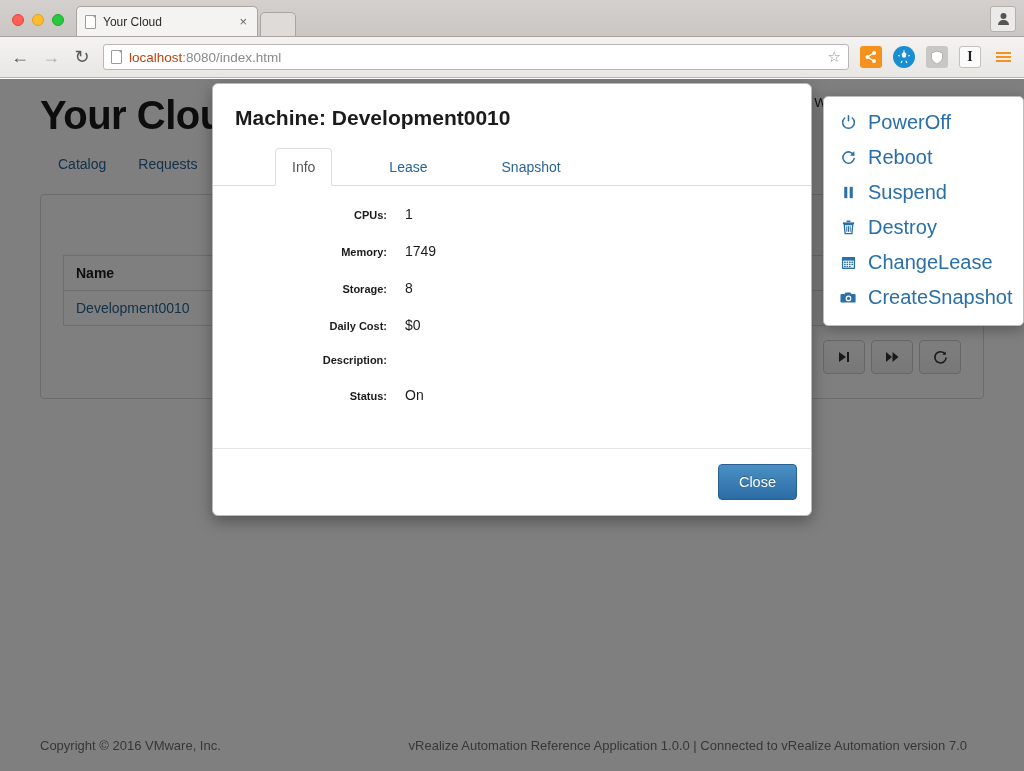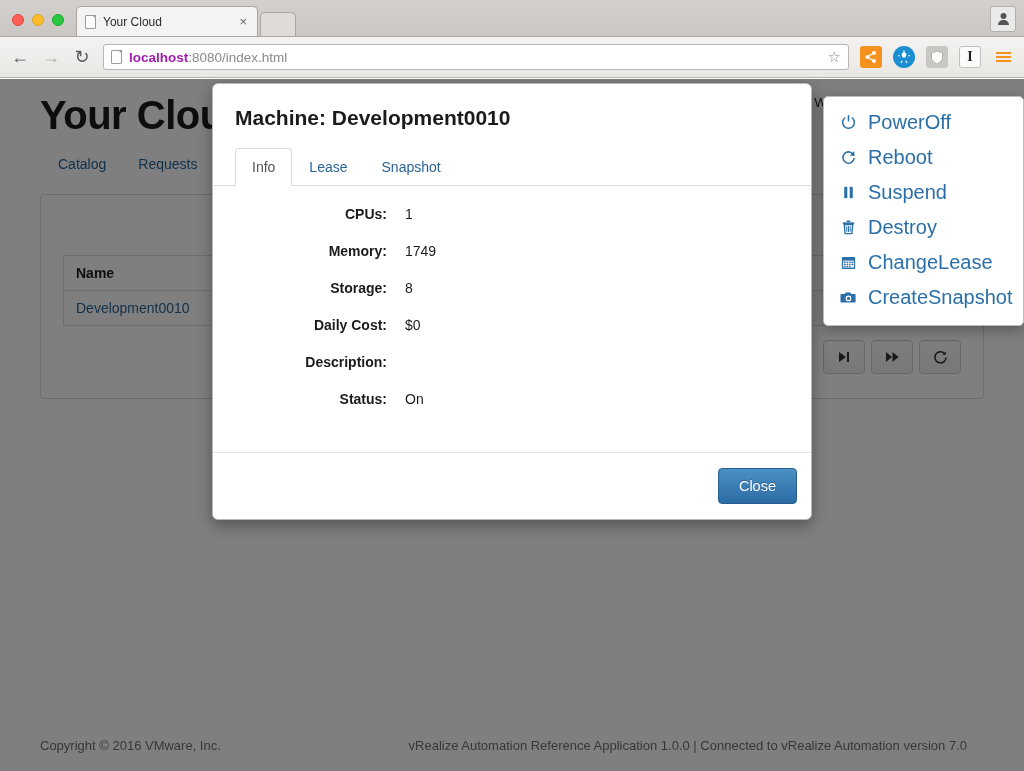--- a/index.html
+++ b/index.html
@@ -74,21 +74,21 @@
   .navbtn.disabled { color: #b0aeab; }
   .urlbar {
     flex: 1; height: 26px; background: #fff;
     border: 1px solid #b9b6b3; border-radius: 3px;
     display: flex; align-items: center; padding: 0 7px; gap: 7px;
     min-width: 0;
   }
   .url-favicon { width: 11px; height: 14px; border: 1px solid #9b9b9b; background: #fff; border-radius: 1px; flex: none; position: relative; }
   .url-favicon:after { content: ""; position: absolute; top: -1px; right: -1px; border-width: 0 4px 4px 0; border-style: solid; border-color: transparent #9b9b9b transparent transparent; }
   .url-text { font-size: 13.5px; color: #8a8a8a; white-space: nowrap; flex: 1; overflow: hidden; }
-  .url-text b { color: #a21caf; font-weight: bold; }
+  .url-text b { color: #c2410c; font-weight: normal; }
   .star { margin-left: auto; color: #8d8d8d; font-size: 15px; }
   .ext { width: 22px; height: 22px; display: flex; align-items: center; justify-content: center; border-radius: 3px; flex: none; }
   .ext-share { background: #f5921e; }
   .ext-blue { background: #1a8ed1; border-radius: 50%; }
   .ext-shield { background: #c9c7c4; }
   .ext-i { background: #fbfbfb; border: 1px solid #c2bfbc; font-weight: bold; font-size: 14px; color: #222; font-family: "Liberation Serif", serif; }
   .ext-menu { flex-direction: column; gap: 2px; }
   .ext-menu i { display: block; width: 15px; height: 2px; background: #f5921e; }
 
   
@@ -159,29 +159,29 @@
     border-radius: 6px;
     box-shadow: 0 5px 16px rgba(0,0,0,0.35);
     overflow: hidden;
   }
   .modal-title { font-size: 21px; font-weight: bold; color: #1b1b1b; padding: 22px 22px 0 22px; }
 
   .modal-tabs { display: flex; padding: 18px 22px 0 22px; border-bottom: 1px solid #dddddd; position: relative; }
   .mtab {
     font-size: 14px; color: #2a6496;
     padding: 10px 16px; margin-bottom: -1px;
-    border: 1px solid transparent; border-radius: 4px 4px 0 0;
+    border: 1px solid transparent; border-radius: 4px 4px 0 0; margin-left: 40px;
   }
   .mtab.active { color: #555; background: #fff; border-color: #ddd #ddd #fff #ddd; }
 
   .modal-body { padding: 20px 22px 24px 22px; min-height: 240px; }
   .frow { display: flex; align-items: baseline; margin-bottom: 21px; }
   .flabel {
     width: 170px; text-align: right; padding-right: 18px;
-    font-size: 14px; font-weight: bold; color: #1b1b1b;
+    font-size: 11px; font-weight: bold; color: #1b1b1b;
   }
   .fvalue { font-size: 14px; color: #1b1b1b; }
 
   .modal-footer {
     border-top: 1px solid #e4e4e4;
     padding: 15px 14px; display: flex; justify-content: flex-end;
   }
   .btn-primary {
     background: linear-gradient(#4a90c4, #2c6ca5);
     border: 1px solid #2a5f91;

